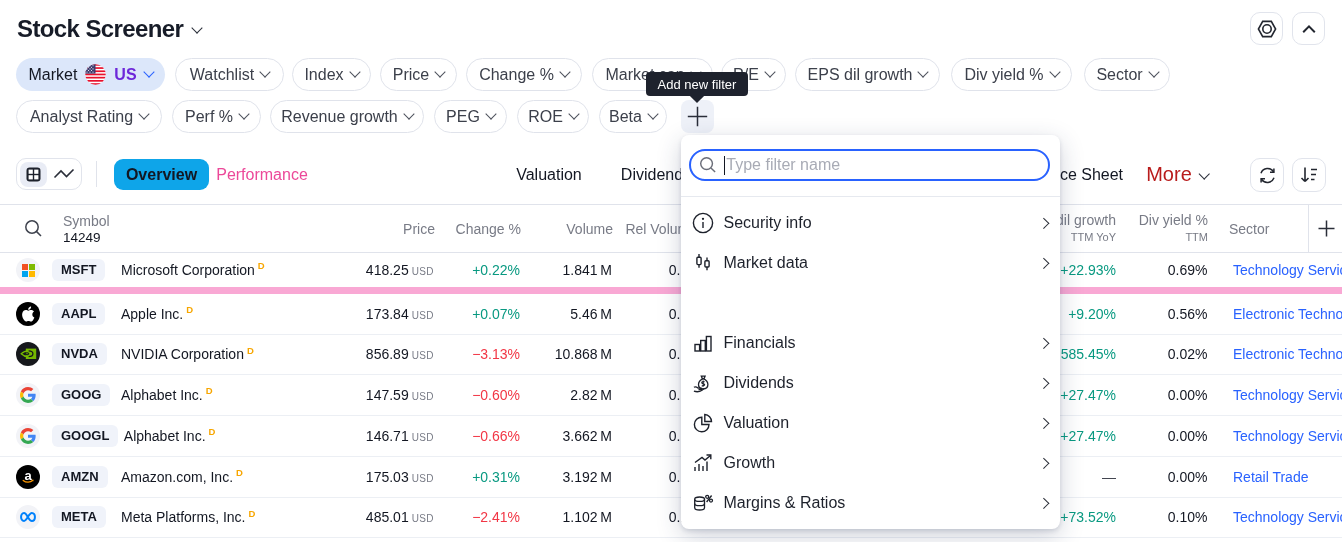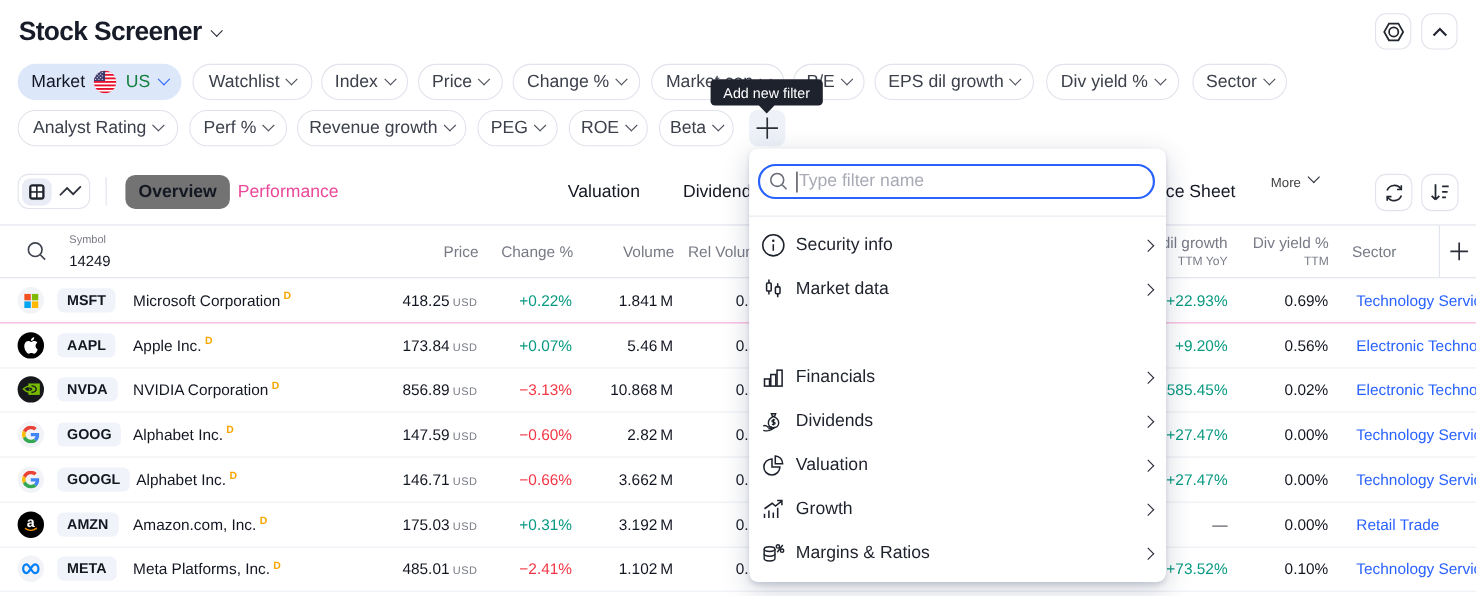--- a/index.html
+++ b/index.html
@@ -76,21 +76,21 @@
             <circle cx="5" cy="4.9" r=".55"></circle>
             <circle cx="8" cy="4.9" r=".55"></circle>
             <circle cx="3.5" cy="6.5" r=".55"></circle>
             <circle cx="6.5" cy="6.5" r=".55"></circle>
             <circle cx="2" cy="8.1" r=".55"></circle>
             <circle cx="5" cy="8.1" r=".55"></circle>
             <circle cx="8" cy="8.1" r=".55"></circle>
           </g>
         </g>
       </svg>
-      <span style="color:#15803d;font-weight:normal">US</span>
+      <span style="color:#6d28d9;font-weight:bold">US</span>
       <span class="cv cvb"></span>
     </div>
 <div class="chip" style="left:175px;top:58px;width:109px">
       <span>Watchlist</span>
       <span class="cv"></span>
     </div>
 <div class="chip" style="left:292px;top:58px;width:79px">
       <span>Index</span>
       <span class="cv"></span>
     </div>
@@ -161,60 +161,60 @@
         <rect x="2.6" y="2.6" width="4.2" height="4.2" fill="#fff"></rect>
         <rect x="8.2" y="2.6" width="4.2" height="4.2" fill="#fff"></rect>
         <rect x="2.6" y="8.2" width="4.2" height="4.2" fill="#fff"></rect>
         <rect x="8.2" y="8.2" width="4.2" height="4.2" fill="#fff"></rect>
       </svg>
     </div>
 <svg class="abs" style="left:53px;top:168px" width="22" height="13" viewBox="0 0 22 13" fill="none" stroke="#2a2e39" stroke-width="1.6">
       <path d="M1.5 9.5 L8 3 L13.5 8.5 L20.5 1.5"></path>
     </svg>
 <div class="abs" style="left:96px;top:161px;width:1px;height:26px;background:#e0e3eb"></div>
-<div class="abs" style="left:114px;top:159px;width:95px;height:31px;background:#737373;border-radius:9px;display:flex;align-items:center;justify-content:center;font-size:16px;font-weight:bold;color:#131722">Overview</div>
+<div class="abs" style="left:114px;top:159px;width:95px;height:31px;background:#0ea5e9;border-radius:9px;display:flex;align-items:center;justify-content:center;font-size:16px;font-weight:bold;color:#131722">Overview</div>
 <div class="abs" style="left:262px;top:159px;height:31px;transform:translateX(-50%);display:flex;align-items:center;font-size:16px;color:#ec4899;white-space:nowrap">Performance</div>
 <div class="abs" style="left:549px;top:159px;height:31px;transform:translateX(-50%);display:flex;align-items:center;font-size:16px;color:#131722;white-space:nowrap">Valuation</div>
 <div class="abs" style="left:656px;top:159px;height:31px;transform:translateX(-50%);display:flex;align-items:center;font-size:16px;color:#131722;white-space:nowrap">Dividends</div>
 <div class="abs" style="left:1071px;top:159px;height:31px;transform:translateX(-50%);display:flex;align-items:center;font-size:16px;color:#131722;white-space:nowrap">Balance Sheet</div>
-<div class="abs" style="left:1177px;top:159px;height:31px;transform:translateX(-50%);display:flex;gap:8px;font-size:12px;color:#404040">More<span class="cv" style="margin-top:-2px;border-color:#2a2e39"></span></div>
+<div class="abs" style="left:1177px;top:159px;height:31px;transform:translateX(-50%);display:flex;align-items:center;gap:8px;font-size:20px;color:#b91c1c">More<span class="cv" style="margin-top:-2px;border-color:#2a2e39"></span></div>
 <div class="ibtn" style="left:1250px;top:158px;width:34px;height:34px">
 <svg width="21" height="21" viewBox="0 0 21 21" fill="none" stroke="#22262f" stroke-width="1.5">
 <path d="M4.0 8.2 A7 7 0 0 1 16.6 7.0"></path>
         <path d="M17 12.8 A7 7 0 0 1 4.4 14.0"></path>
 <path d="M16.9 3.4 L16.9 7.3 L13 7.3" fill="none"></path>
         <path d="M4.1 17.6 L4.1 13.7 L8 13.7" fill="none"></path>
       </svg>
     </div>
 <div class="ibtn" style="left:1292px;top:158px;width:34px;height:34px">
 <svg width="20" height="20" viewBox="0 0 20 20" fill="none" stroke="#22262f" stroke-width="1.6">
 <path d="M6 2.5 V16.5 M6 16.5 L2.5 13 M6 16.5 L9.5 13"></path>
         <path d="M12 4.5 H18 M12 9.5 H17 M12 14.5 H15.5"></path>
       </svg>
     </div>
 <div class="abs" style="left:0;top:204px;width:1342px;height:1px;background:#e0e3eb"></div>
 <div class="abs" style="left:0;top:252px;width:1342px;height:1px;background:#e0e3eb"></div>
 <svg class="abs" style="left:24px;top:219px" width="19" height="19" viewBox="0 0 19 19" fill="none" stroke="#3f434e" stroke-width="1.5">
       <circle cx="8" cy="8" r="6.2"></circle>
       <path d="M12.6 12.6 L17 17"></path>
     </svg>
-<div class="abs" style="left:63px;top:213px;font-size:10px;color:#787b86">Symbol</div>
+<div class="abs" style="left:63px;top:213px;font-size:14px;color:#787b86">Symbol</div>
 <div class="abs" style="left:63px;top:229.5px;font-size:13.5px;color:#131722">14249</div>
 <div class="hdr" style="right:907px;top:221px">Price</div>
 <div class="hdr" style="right:821px;top:221px">Change %</div>
 <div class="hdr" style="right:729px;top:221px">Volume</div>
 <div class="hdr" style="right:645px;top:221px">Rel Volume</div>
 <div class="hdr" style="right:226px;top:212px">EPS dil growth<br><span style="font-size:11px">TTM YoY</span></div>
 <div class="hdr" style="right:134px;top:212px">Div yield %<br><span style="font-size:11px">TTM</span></div>
 <div class="hdr" style="left:1229px;top:221px;text-align:left">Sector</div>
 <div class="abs" style="left:1308px;top:205px;width:1px;height:47px;background:#e0e3eb"></div>
 <svg class="abs" style="left:1317px;top:219px" width="19" height="19" viewBox="0 0 19 19" stroke="#2a2e39" stroke-width="1.5">
       <path d="M9.5 1.5 V17.5 M1.5 9.5 H17.5"></path>
     </svg>
-<div class="row" style="top:253.0px;border-bottom:1px solid #f9a8d4">
+<div class="row" style="top:253.0px;border-bottom:7px solid #f9a8d4">
 <div class="logo" style="background:#f2f3f7">
         <svg width="13" height="13" viewBox="0 0 13 13">
           <rect width="6" height="6" fill="#f25022"></rect>
           <rect x="7" width="6" height="6" fill="#7fba00"></rect>
           <rect y="7" width="6" height="6" fill="#00a4ef"></rect>
           <rect x="7" y="7" width="6" height="6" fill="#ffb900"></rect>
         </svg>
       </div>
       <div class="badge">MSFT</div>
 <div class="cell" style="left:121px">Microsoft Corporation<span class="dsup">D</span></div>

